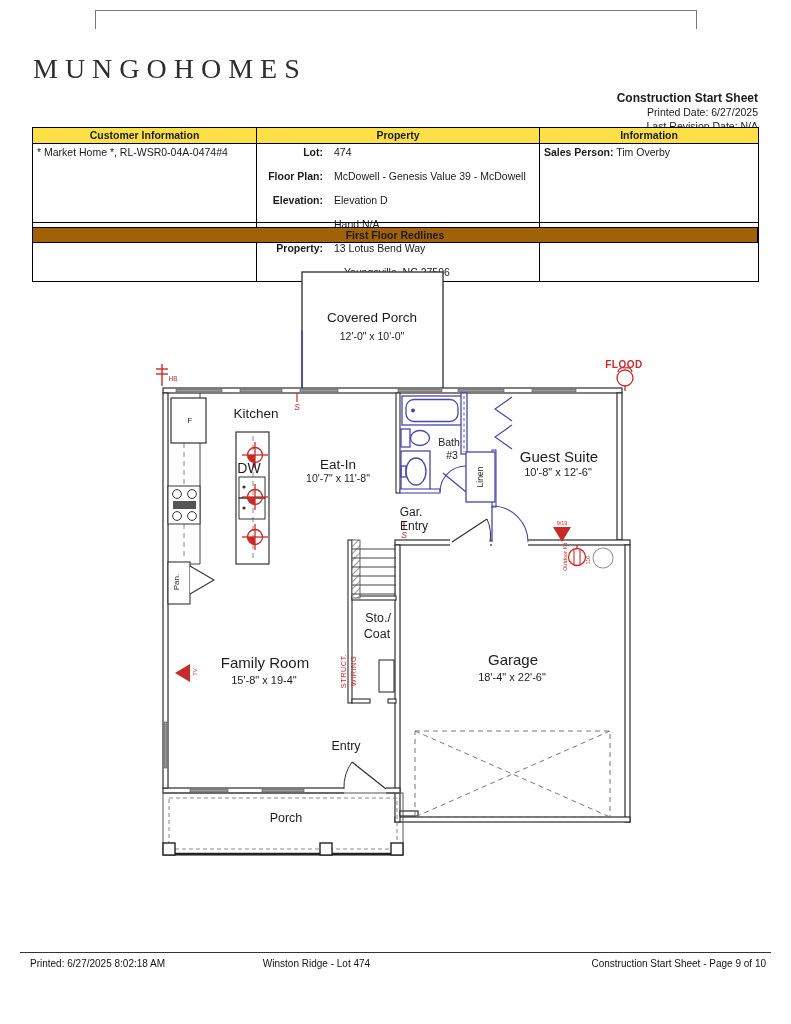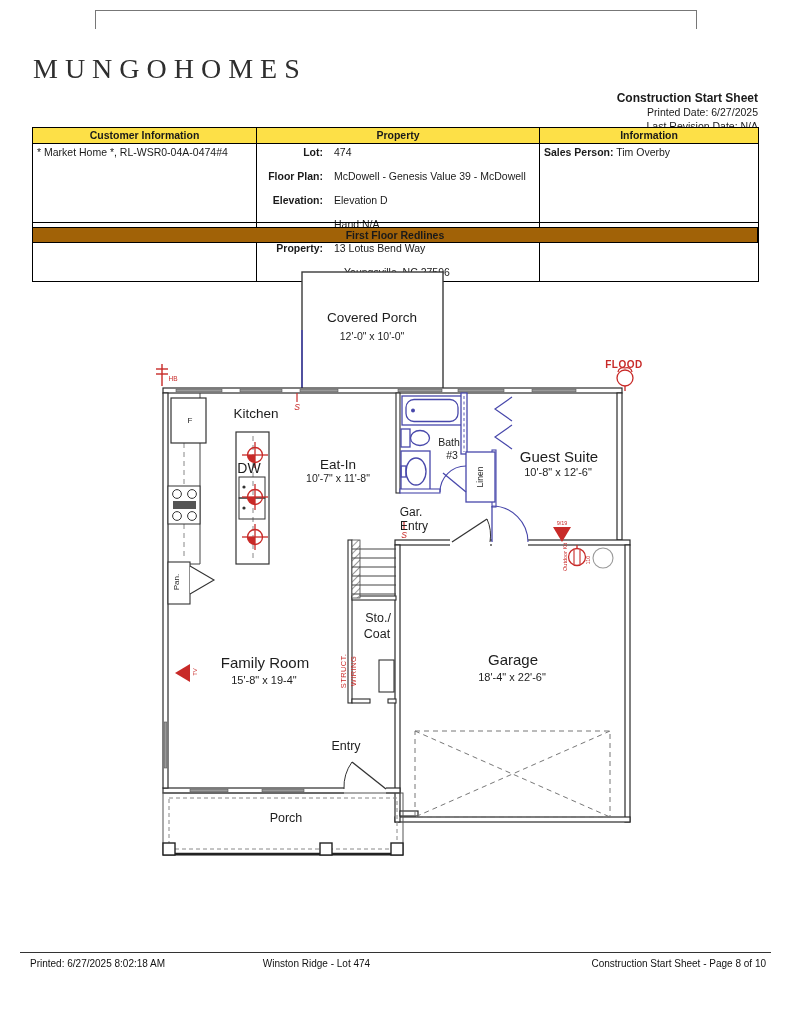--- a/index.html
+++ b/index.html
@@ -347,15 +347,15 @@
   <div class="plan-label red vlabel" style="left:588px;top:560px;font-size:5.5px">110</div>
   <div class="plan-label red vlabel" style="left:343px;top:671px;font-size:7.5px;letter-spacing:.4px">STRUCT.</div>
   <div class="plan-label red vlabel" style="left:353px;top:671px;font-size:7.5px;letter-spacing:.4px">WIRING</div>
   <div class="plan-label red vlabel" style="left:195px;top:672px;font-size:6px">TV</div>
   <div class="plan-label red it" style="left:297px;top:407px;font-size:8.5px">S</div>
   <div class="plan-label red it" style="left:404px;top:535px;font-size:8.5px">S</div>
 
   <div class="abs" id="footer-rule"></div>
   <div class="abs footer-text" style="left:30px">Printed: 6/27/2025 8:02:18 AM</div>
   <div class="abs footer-text" style="left:0;width:633px;text-align:center">Winston Ridge - Lot 474</div>
-  <div class="abs footer-text" style="right:25px">Construction Start Sheet - Page 8 of 10</div>
+  <div class="abs footer-text" style="right:25px">Construction Start Sheet - Page 9 of 10</div>
 
 </div>
 
 </body></html>

